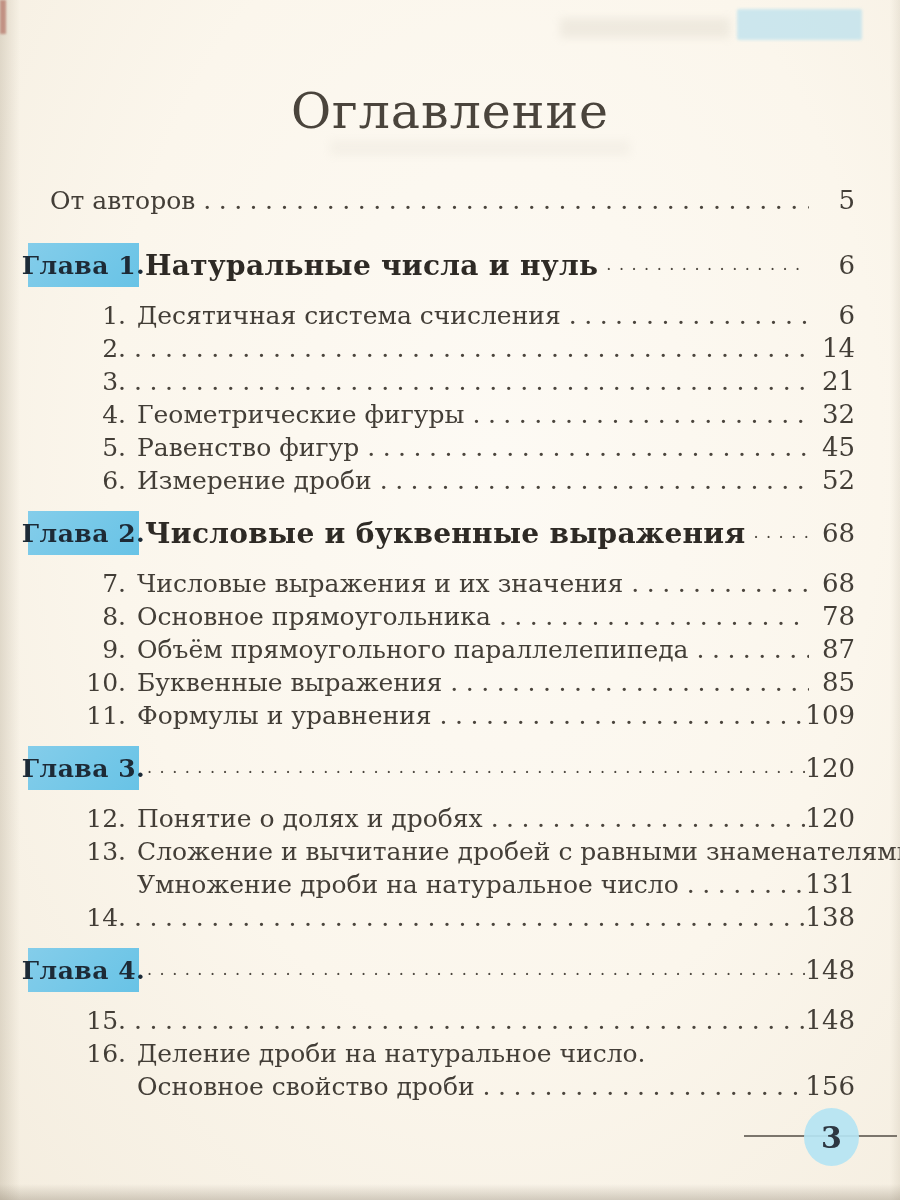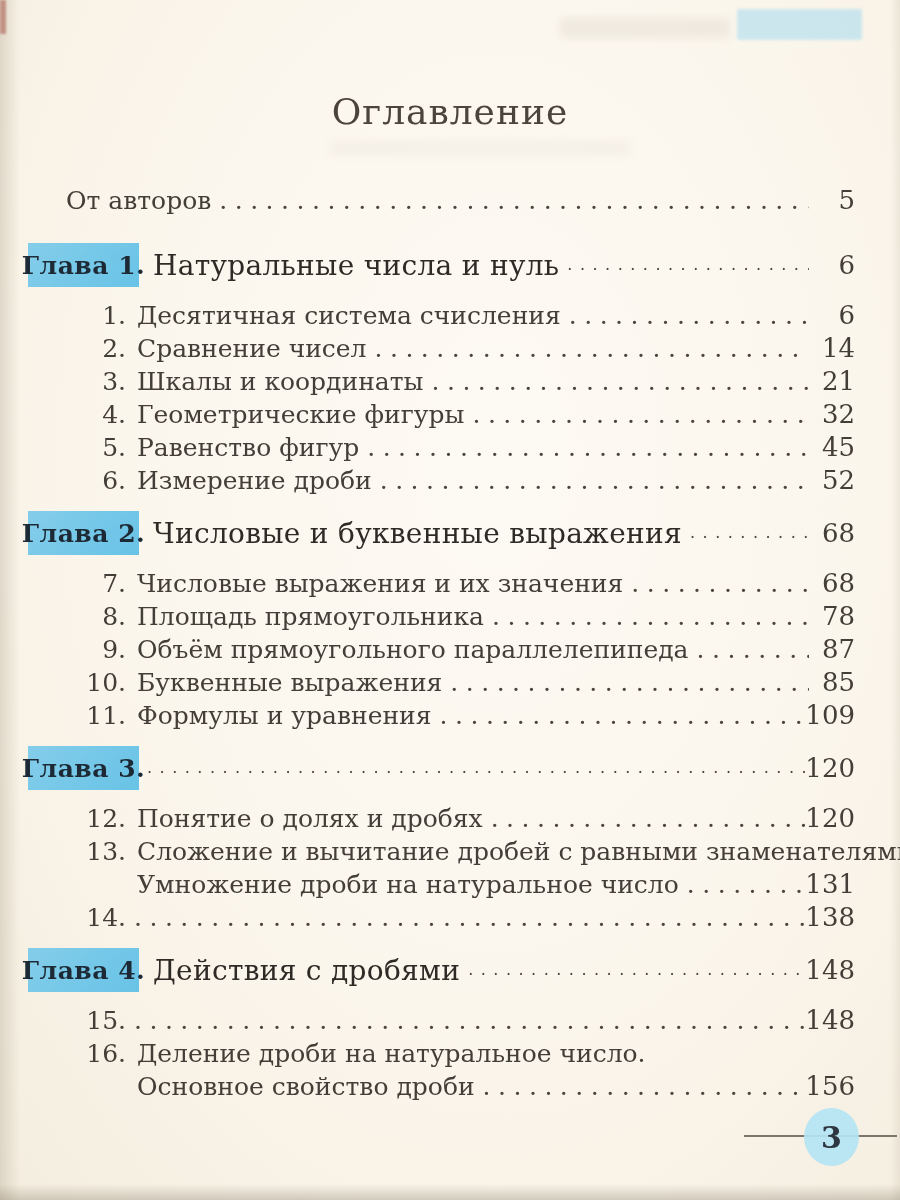--- a/index.html
+++ b/index.html
@@ -45,38 +45,38 @@
   }
   .bleed-smudge2 {
     position: absolute; left: 330px; top: 140px; width: 300px; height: 16px;
     background: #bcb5a6; opacity: .10; filter: blur(4px);
   }
 
   
   .page-title {
     padding-top: 90px;
     text-align: center;
-    font-size: 36px;
+    font-size: 49px;
     line-height: 44px;
     font-weight: 500;
     color: #4a443c;
     letter-spacing: 1px;
   }
 
   
   .toc { padding: 0 45px 0 50px; }
 
   .toc-row {
     display: flex;
     align-items: baseline;
     font-size: 25px;
     line-height: 33px;
     white-space: nowrap;
   }
-  .front-row { margin-top: 50px; margin-left: 16px; }
+  .front-row { margin-top: 50px; }
 
   .num-col {
     width: 76px;
     text-align: right;
     flex: none;
   }
   .item-text { padding-left: 11px; }
   .flush .item-text { padding-left: 0; }
 
   .dot-leader {
@@ -111,24 +111,24 @@
     background: linear-gradient(135deg, #84cdea 0%, #68c3e6 100%);
     color: #1d2a36;
     font-weight: bold;
     font-size: 25px;
     display: flex;
     align-items: center;
     justify-content: center;
     letter-spacing: .5px;
   }
   .chapter-title {
-    font-weight: normal;
+    font-weight: bold;
     font-size: 28px;
     color: #2e2a25;
-    padding-left: 14px;
+    padding-left: 6px;
     letter-spacing: .3px;
   }
   .chapter-head .dot-leader { align-self: baseline; line-height: 44px; }
   .chapter-head .page-col { line-height: 44px; }
 
   .chapter-items { margin-top: 12px; }
 
   
   .footer-rule {
     position: absolute;
@@ -182,27 +182,25 @@
         </div>
         <div class="chapter-items">
           <div class="toc-row">
             <span class="num-col">1.</span>
             <span class="item-text">Десятичная система счисления</span>
             <span class="dot-leader">........................................................................................................................</span>
             <span class="page-col">6</span>
           </div>
           <div class="toc-row">
             <span class="num-col">2.</span>
-            <span class="item-text">Сравнение чисел</span>
             <span class="dot-leader">........................................................................................................................</span>
             <span class="page-col">14</span>
           </div>
           <div class="toc-row">
             <span class="num-col">3.</span>
-            <span class="item-text">Шкалы и координаты</span>
             <span class="dot-leader">........................................................................................................................</span>
             <span class="page-col">21</span>
           </div>
           <div class="toc-row">
             <span class="num-col">4.</span>
             <span class="item-text">Геометрические фигуры</span>
             <span class="dot-leader">........................................................................................................................</span>
             <span class="page-col">32</span>
           </div>
           <div class="toc-row">
@@ -228,21 +226,21 @@
         </div>
         <div class="chapter-items">
           <div class="toc-row">
             <span class="num-col">7.</span>
             <span class="item-text">Числовые выражения и их значения</span>
             <span class="dot-leader">........................................................................................................................</span>
             <span class="page-col">68</span>
           </div>
           <div class="toc-row">
             <span class="num-col">8.</span>
-            <span class="item-text">Площадь прямоугольника</span>
+            <span class="item-text">Основное прямоугольника</span>
             <span class="dot-leader">........................................................................................................................</span>
             <span class="page-col">78</span>
           </div>
           <div class="toc-row">
             <span class="num-col">9.</span>
             <span class="item-text">Объём прямоугольного параллелепипеда</span>
             <span class="dot-leader">........................................................................................................................</span>
             <span class="page-col">87</span>
           </div>
           <div class="toc-row">
@@ -285,21 +283,20 @@
           <div class="toc-row">
             <span class="num-col">14.</span>
             <span class="dot-leader">........................................................................................................................</span>
             <span class="page-col">138</span>
           </div>
         </div>
       </section>
       <section class="chapter">
         <div class="chapter-head">
           <span class="chapter-label">Глава 4.</span>
-          <span class="chapter-title">Действия с дробями</span>
           <span class="dot-leader">........................................................................................................................</span>
           <span class="page-col">148</span>
         </div>
         <div class="chapter-items">
           <div class="toc-row">
             <span class="num-col">15.</span>
             <span class="dot-leader">........................................................................................................................</span>
             <span class="page-col">148</span>
           </div>
           <div class="toc-row">

